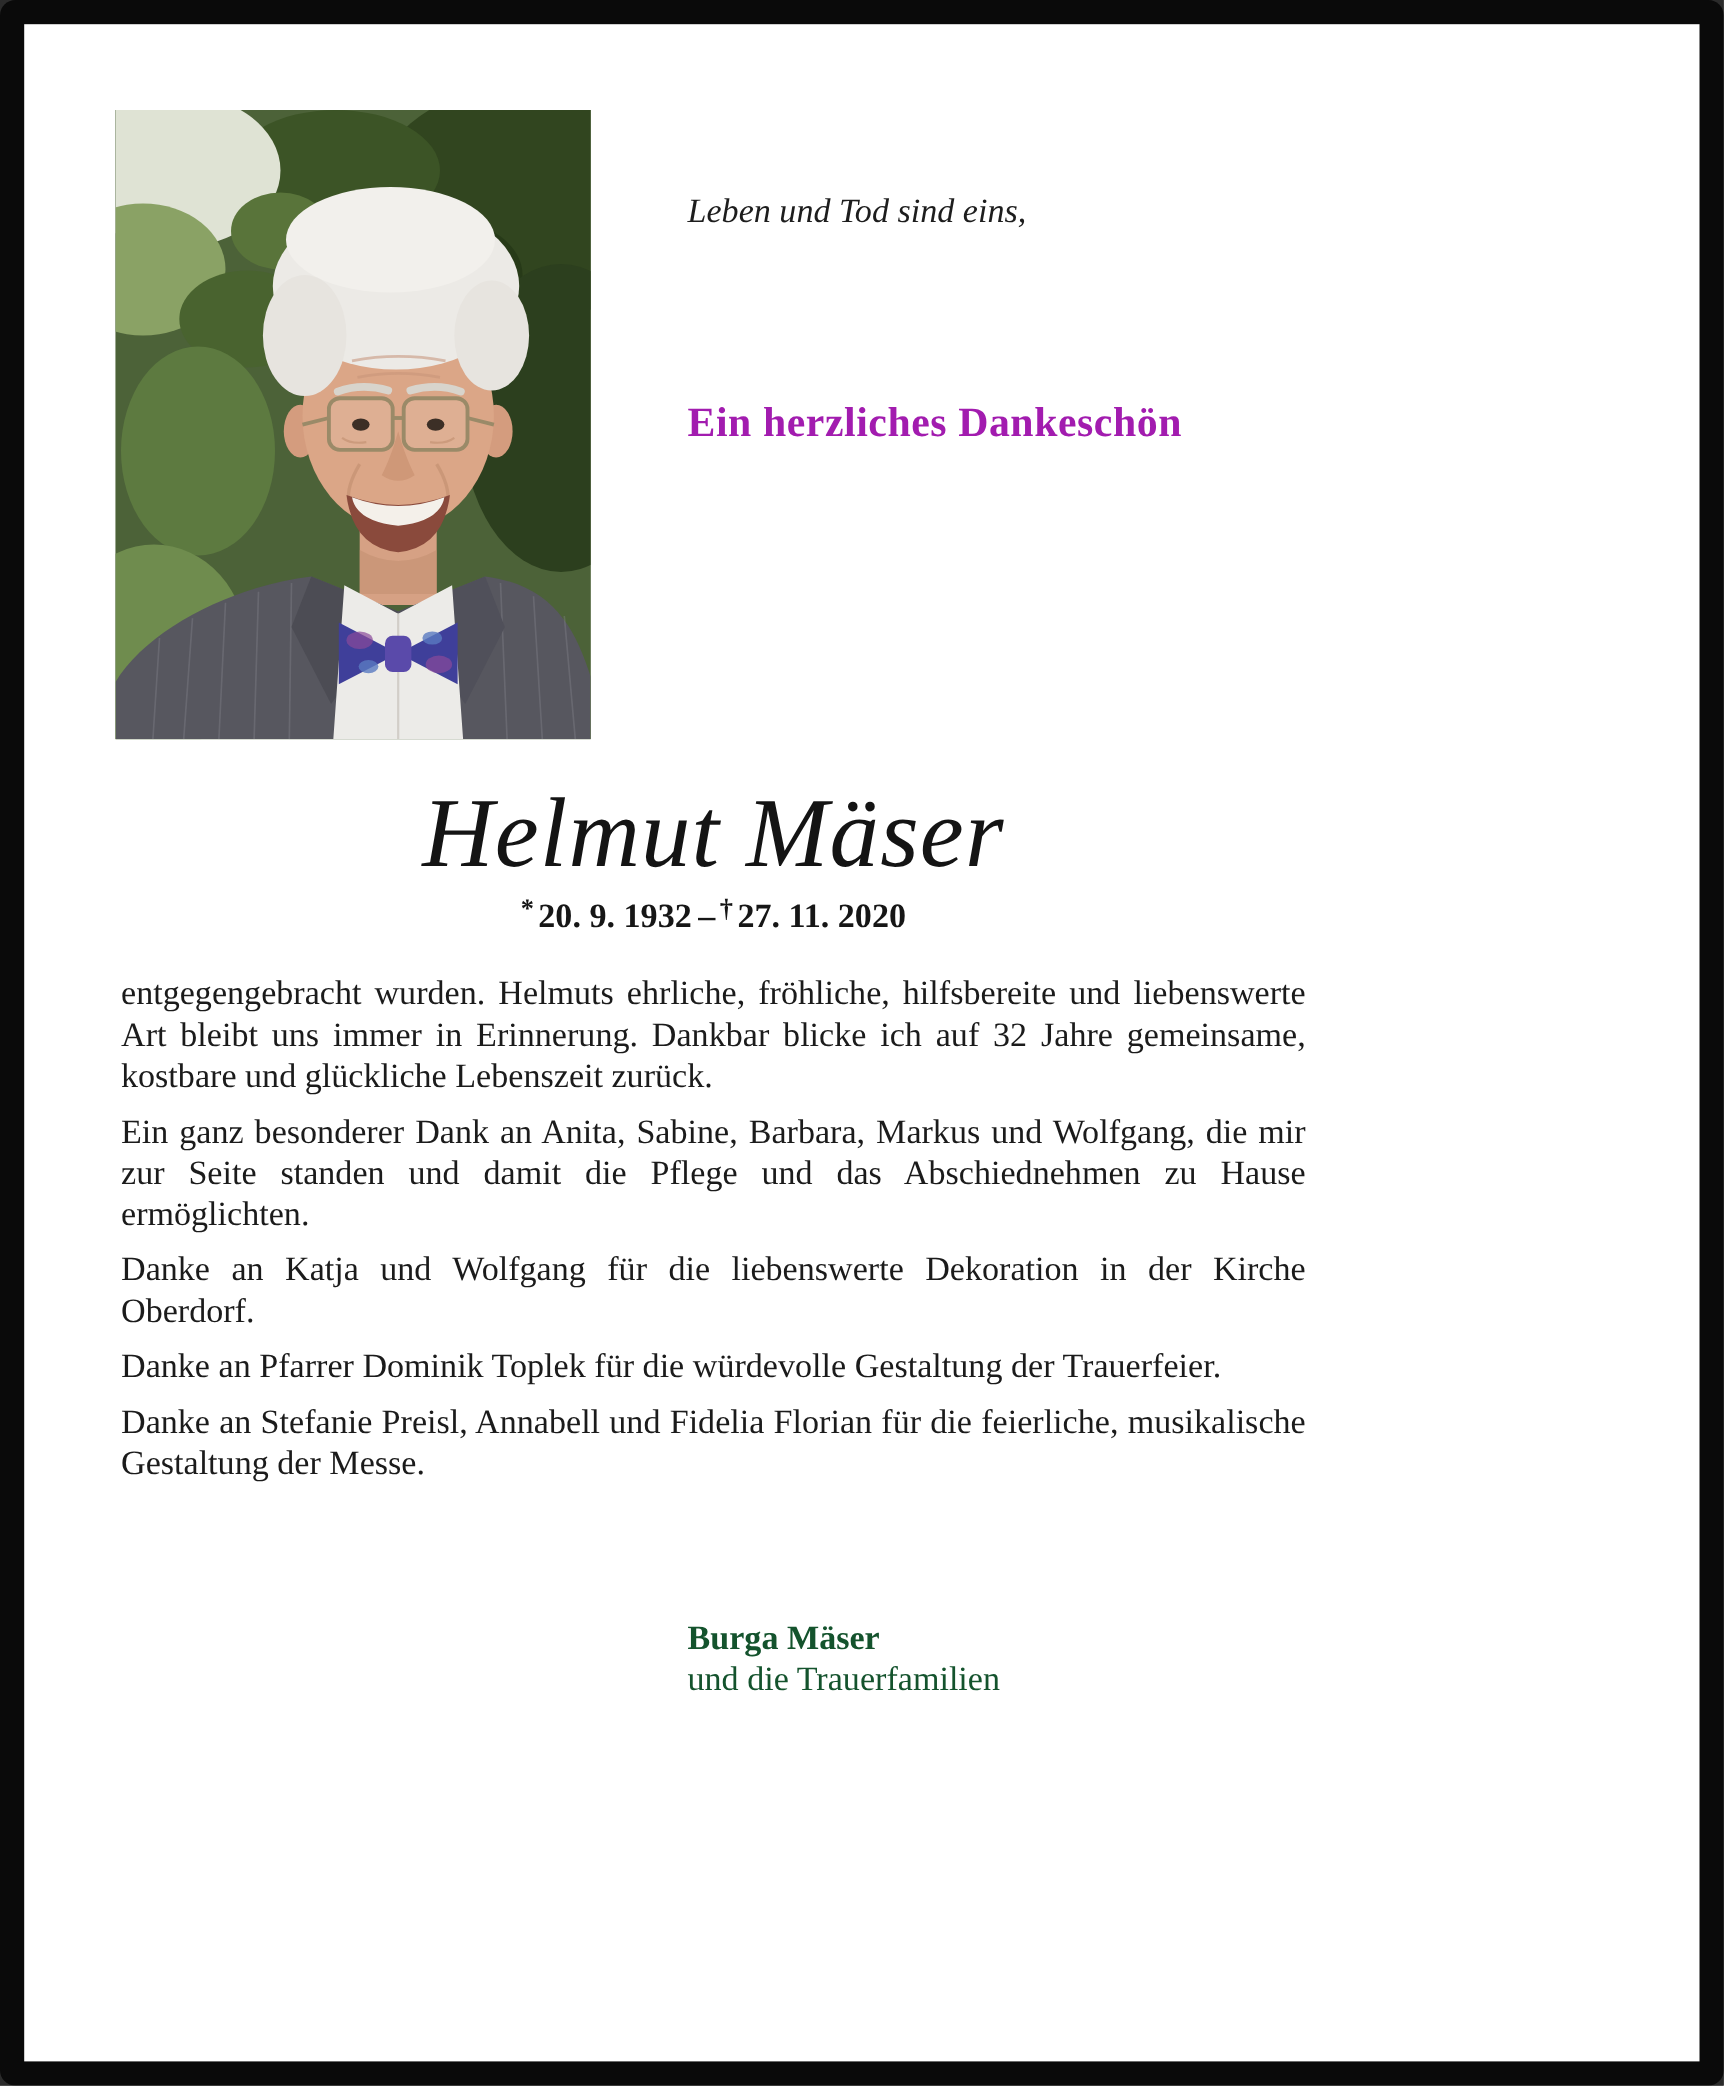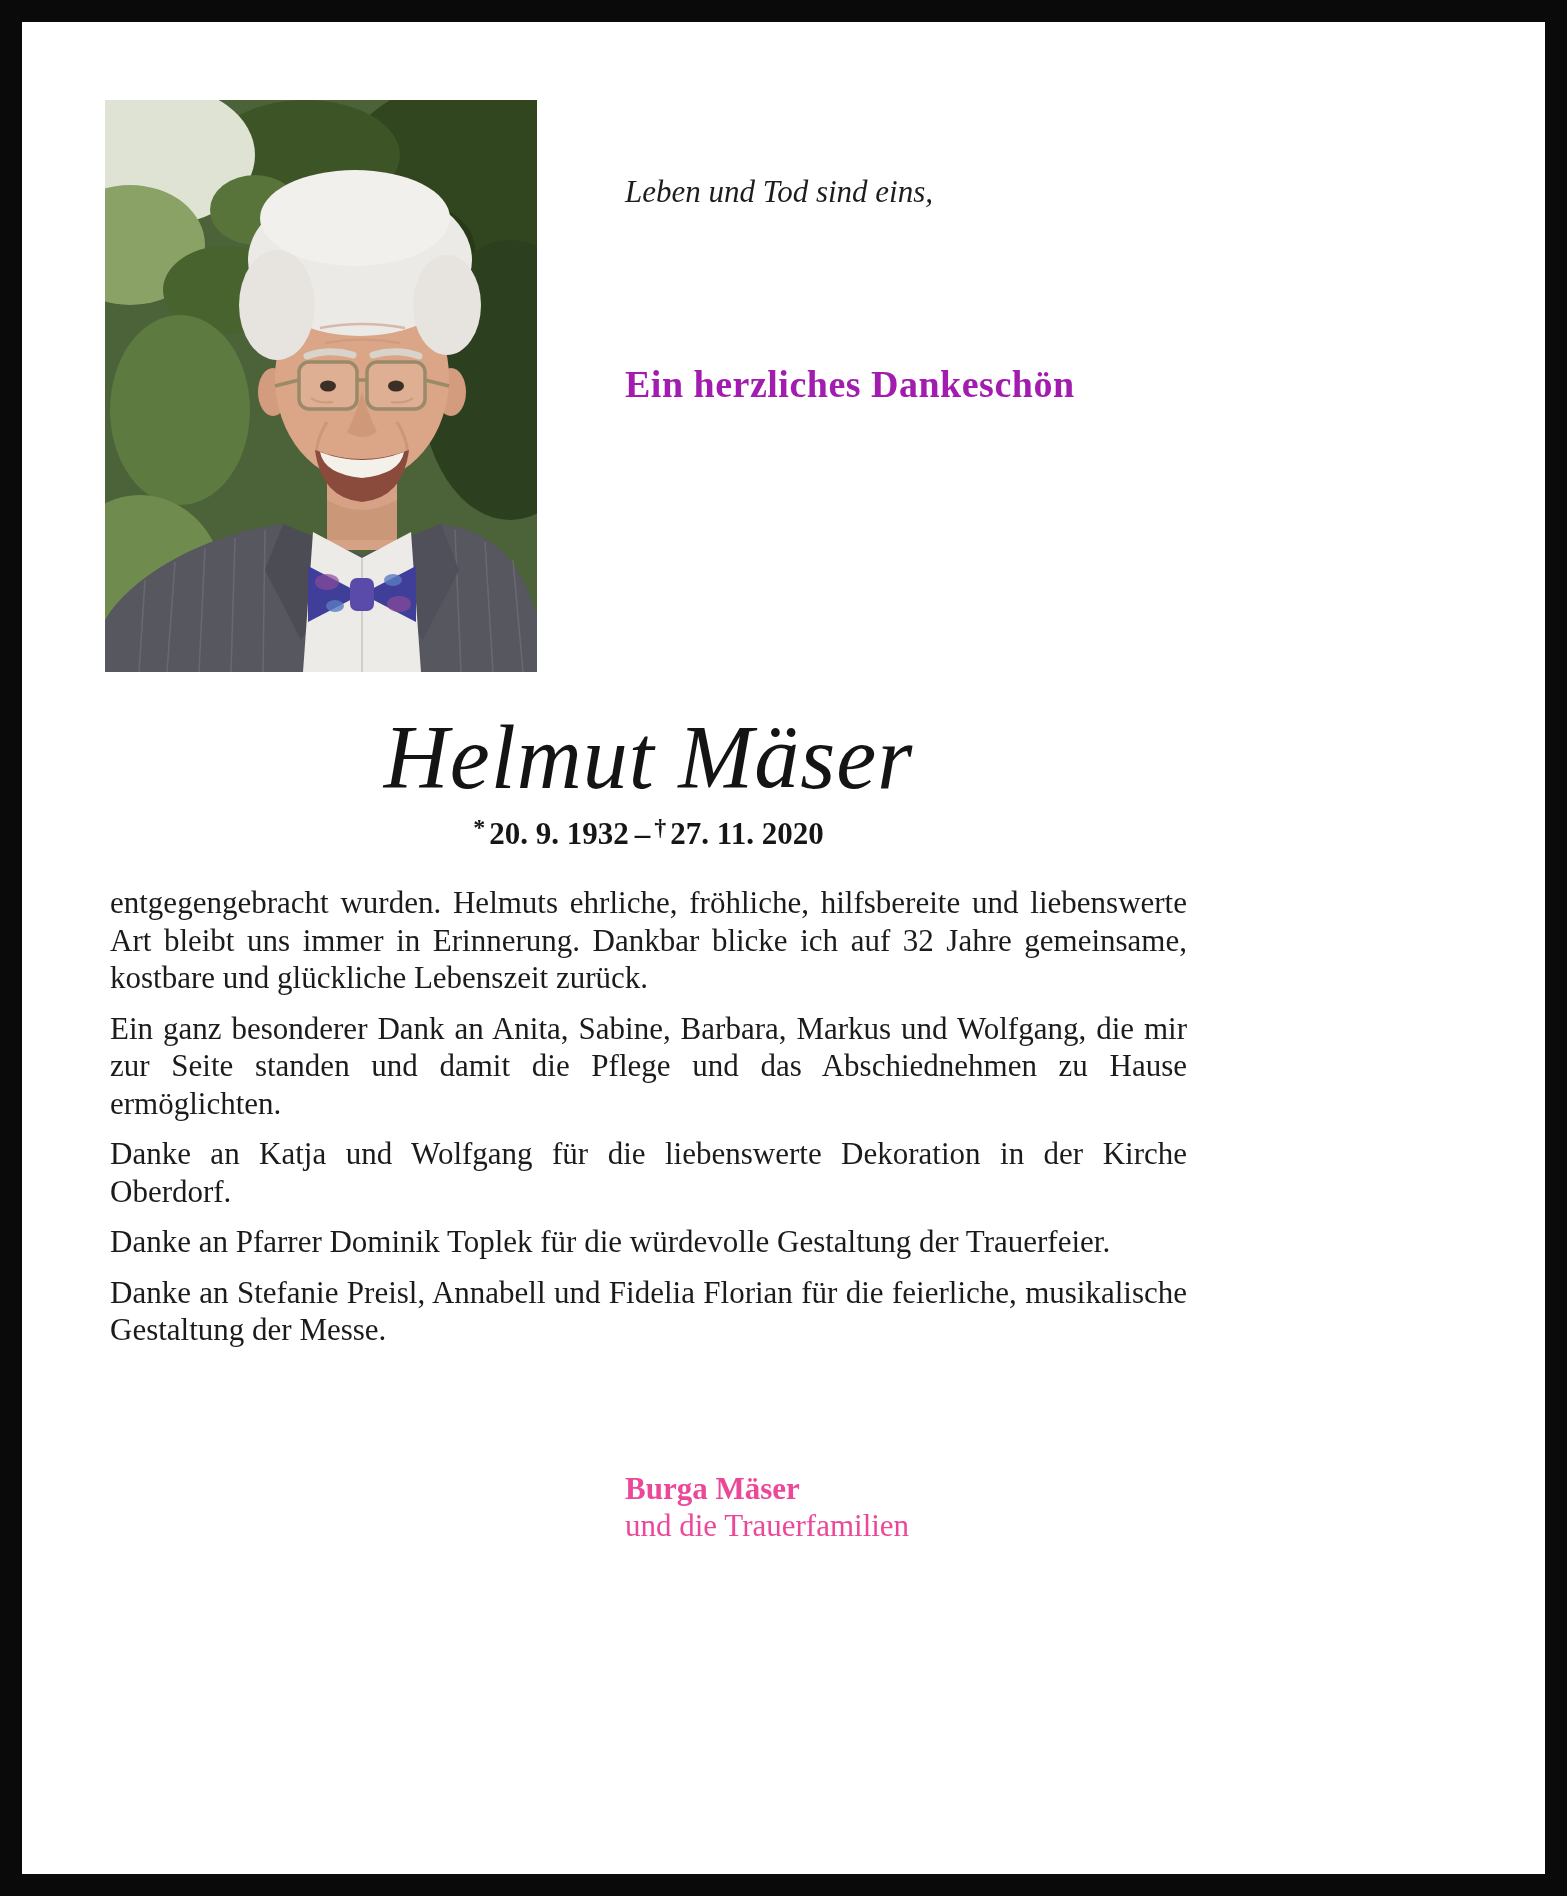--- a/index.html
+++ b/index.html
@@ -6,20 +6,21 @@
   html, body { background: #2b2b2b; }
   body { font-family: "Liberation Serif", "DejaVu Serif", serif; }
 
   .page {
     position: relative;
     width: 1567px;
     height: 1896px;
     background: #0a0a0a;
     padding: 22px;
     margin: 0 auto;
+    border-radius: 14px;
   }
   .inner {
     position: relative;
     width: 100%;
     height: 100%;
     background: #ffffff;
     color: #1b1b1b;
     overflow: hidden;
   }
 
@@ -109,21 +110,21 @@
     text-align: justify;
     margin-bottom: 13px;
   }
 
   .signature {
     position: absolute;
     left: 603px;
     top: 1448px;
     font-size: 31px;
     line-height: 37px;
-    color: #ec4899;
+    color: #14532d;
   }
   .signature .sig-name { font-weight: bold; }
 </style>
 </head>
 <body>
 
 <div class="page">
   <div class="inner">
 
     <div class="photo">

